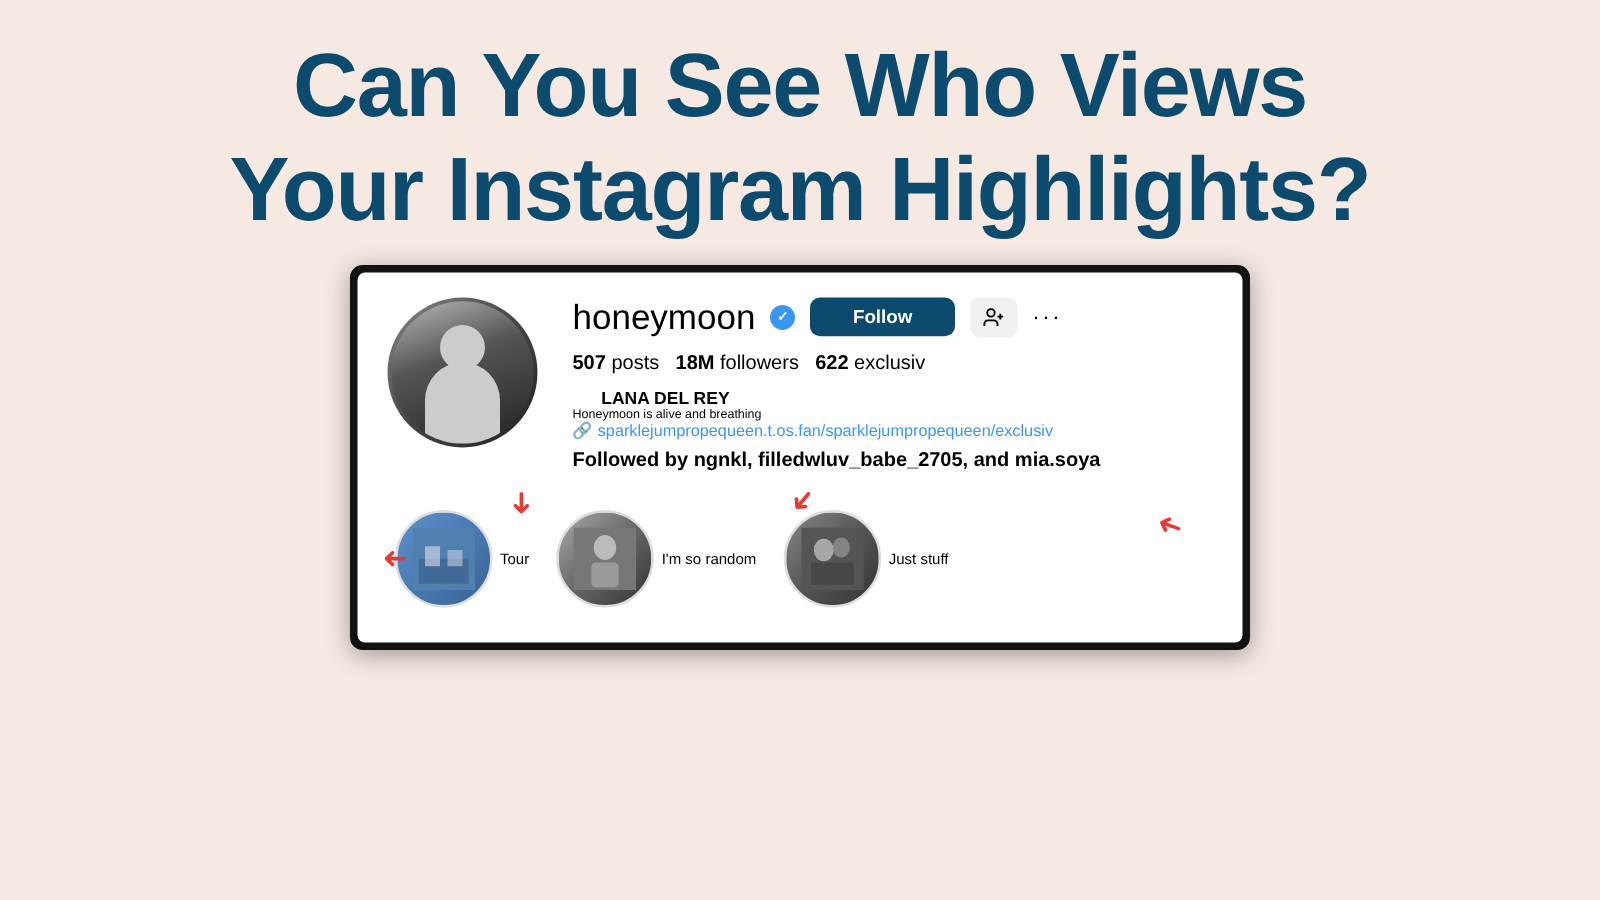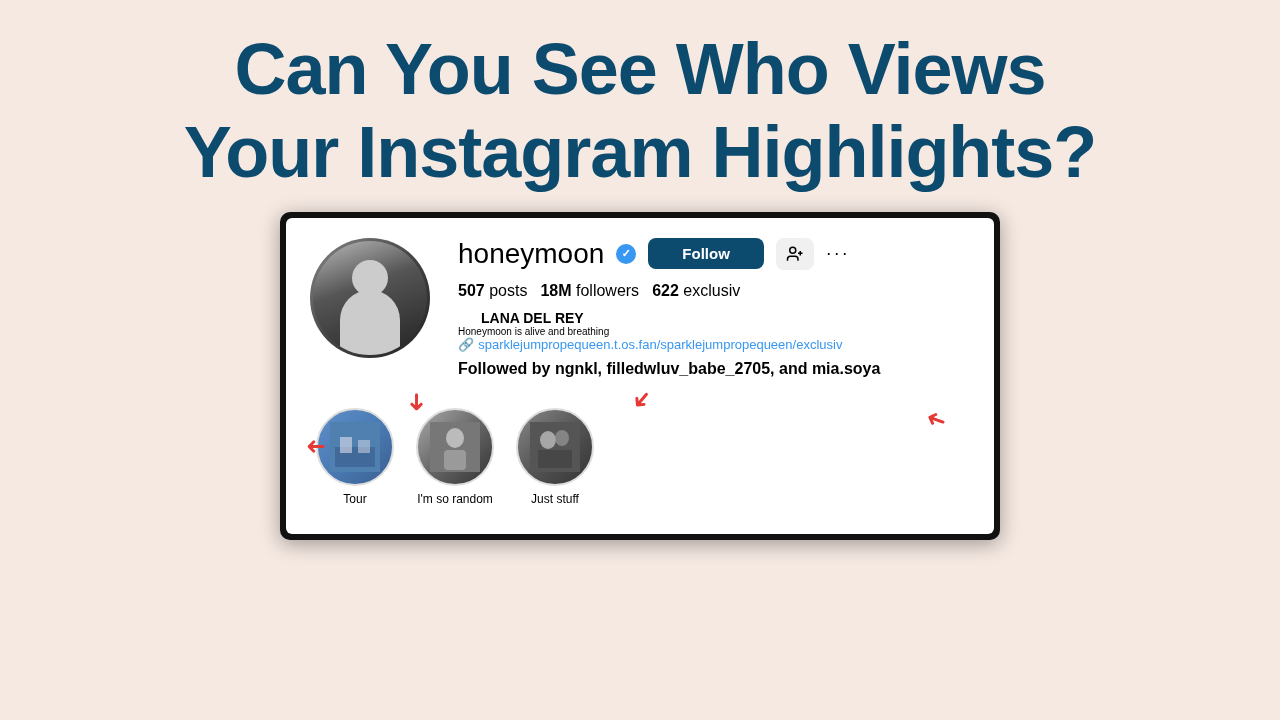--- a/index.html
+++ b/index.html
@@ -221,21 +221,21 @@
     
     .highlights-section {
       display: flex;
       gap: 22px;
       padding: 10px 0 8px 6px;
       position: relative;
     }
 
     .highlight-item {
       display: flex;
-      flex-direction: column;
+      flex-direction: row;
       align-items: center;
       gap: 6px;
       cursor: pointer;
     }
 
     .highlight-circle {
       width: 78px;
       height: 78px;
       border-radius: 50%;
       border: 2px solid #ddd;

